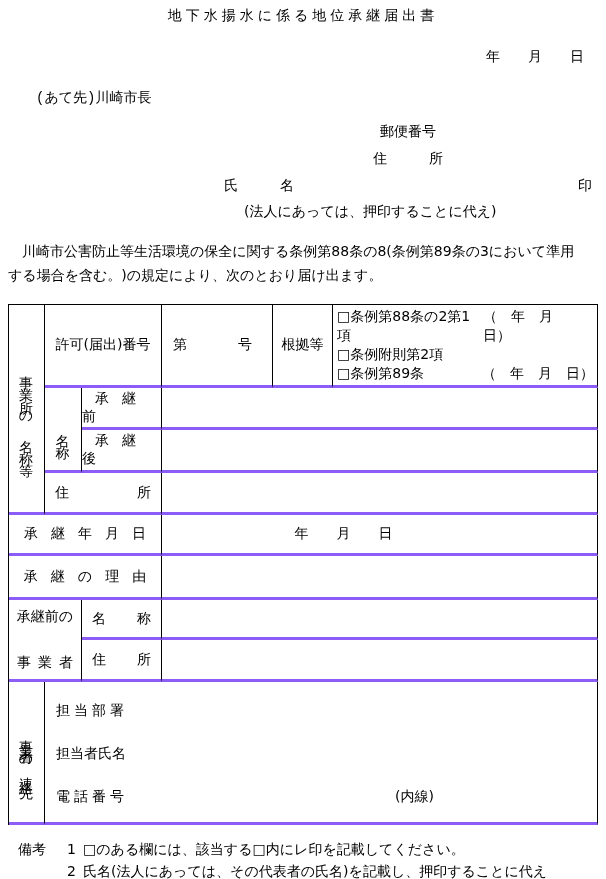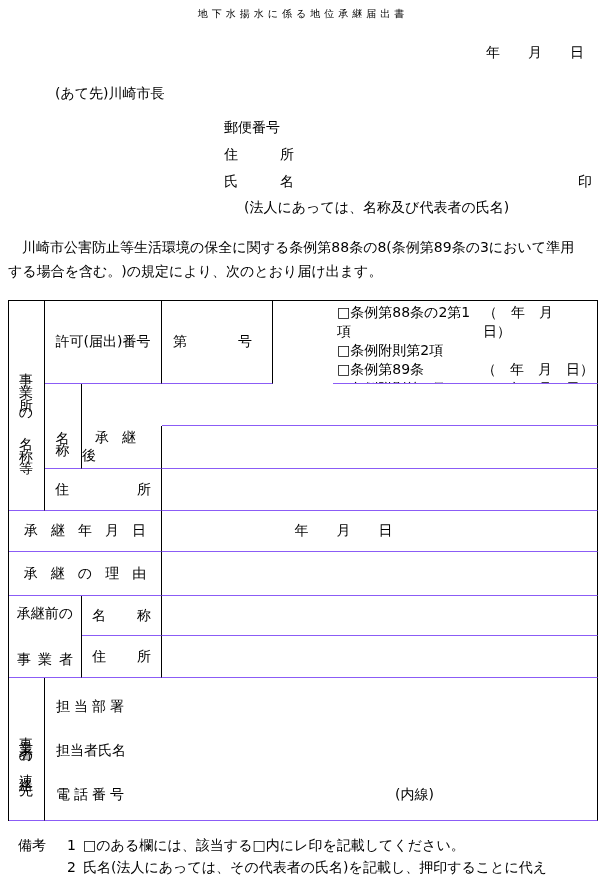--- a/index.html
+++ b/index.html
@@ -7,47 +7,47 @@
   body {
     width: 606px; height: 879px;
     font-family: "DejaVu Sans", sans-serif;
     font-size: 14px; color: #000;
     overflow: hidden;
   }
   .title {
     padding-top: 7px;
     text-align: center;
     letter-spacing: 4px;
-    font-size: 10px;
+    font-size: 14px;
   }
   .date-top {
     margin-top: 23px;
     text-align: right;
     padding-right: 22px;
   }
-  .addressee { margin-top: 23px; margin-left: 55px; }
+  .addressee { margin-top: 23px; margin-left: 36px; font-family: Liberation Mono, monospace; }
   .sender-block { margin-top: 11px; margin-left: 224px; width: 368px; }
-  .sender-block .line { height: 27px; line-height: 27px; }
+  .sender-block .line { height: 27px; line-height: 27px; text-align: center; }
   .seal-line { display: flex; justify-content: space-between; }
   .corp-note { margin-left: 20px; height: 24px; line-height: 24px; }
   .intro { margin: 16px 8px 0 8px; line-height: 24px; }
   .intro .l1 { text-indent: 14px; }
 
   .form-table {
     margin: 17px 0 0 8px;
     width: 590px;
     display: grid;
     grid-template-columns: 36px 37px 80px 111px 60px 1fr;
     grid-template-rows: 83px 42px 43px 42px 41px 44px 40px 42px 143px;
     border-top: 1px solid #000;
     border-left: 1px solid #000;
   }
   .cell {
     border-right: 1px solid #000;
-    border-bottom: 1px solid #8b5cf6;
+    border-bottom: 3px solid #8b5cf6;
     display: flex; align-items: center;
     overflow: hidden;
   }
   .center { justify-content: center; }
   .vtext {
     writing-mode: vertical-rl;
     text-orientation: upright;
     margin: auto;
   }
   .ls12v { letter-spacing: 12px; padding-top: 12px; }
@@ -79,41 +79,44 @@
 
 <div class="addressee">(あて先)川崎市長</div>
 
 <div class="sender-block">
   <div class="line">郵便番号</div>
   <div class="line">住　　　所</div>
   <div class="line seal-line">
     <span>氏　　　名</span>
     <span>印</span>
   </div>
-  <div class="corp-note">(法人にあっては、名称及び代表者の氏名)</div>
+  <div class="corp-note">(法人にあっては、押印することに代え)</div>
 </div>
 
 <div class="intro">
   <div class="l1">川崎市公害防止等生活環境の保全に関する条例第88条の8(条例第89条の3において準用</div>
   <div class="l2">する場合を含む。)の規定により、次のとおり届け出ます。</div>
 </div>
 
 <div class="form-table">
 
   <div class="cell" style="grid-area:1/1/5/2;">
     <span class="vtext ls12v">事業所の名称等</span>
   </div>
 
   <div class="cell center" style="grid-area:1/2/2/4;">
     <span>許可(届出)番号</span>
   </div>
   <div class="cell between num-cell" style="grid-area:1/4/2/5;">
     <span>第</span>
     <span>号</span>
   </div>
+  <div class="cell center" style="grid-area:1/5/2/6;">
+    <span>根拠等</span>
+  </div>
   <div class="cell basis-box" style="grid-area:1/6/2/7;">
     <div class="basis-line">
       <span><span>□</span><span>条例第88条の2第1項</span></span>
       <span>（　年　月　日）</span>
     </div>
     <div class="basis-line">
       <span><span>□</span><span>条例附則第2項</span></span>
       <span></span>
     </div>
     <div class="basis-line">
@@ -121,20 +124,23 @@
       <span>（　年　月　日）</span>
     </div>
     <div class="basis-line">
       <span><span>□</span><span>条例附則第7項</span></span>
       <span>（　年　月　日）</span>
     </div>
   </div>
 
   <div class="cell" style="grid-area:2/2/4/3;">
     <span class="vtext ls12v">名称</span>
+  </div>
+  <div class="cell center" style="grid-area:2/3/3/4;">
+    <span class="ls13">承継前</span>
   </div>
   <div class="cell" style="grid-area:2/4/3/7;"></div>
   <div class="cell center" style="grid-area:3/3/4/4;">
     <span class="ls13">承継後</span>
   </div>
   <div class="cell" style="grid-area:3/4/4/7;"></div>
 
   <div class="cell between" style="grid-area:4/2/5/4;">
     <span>住</span>
     <span>所</span>

